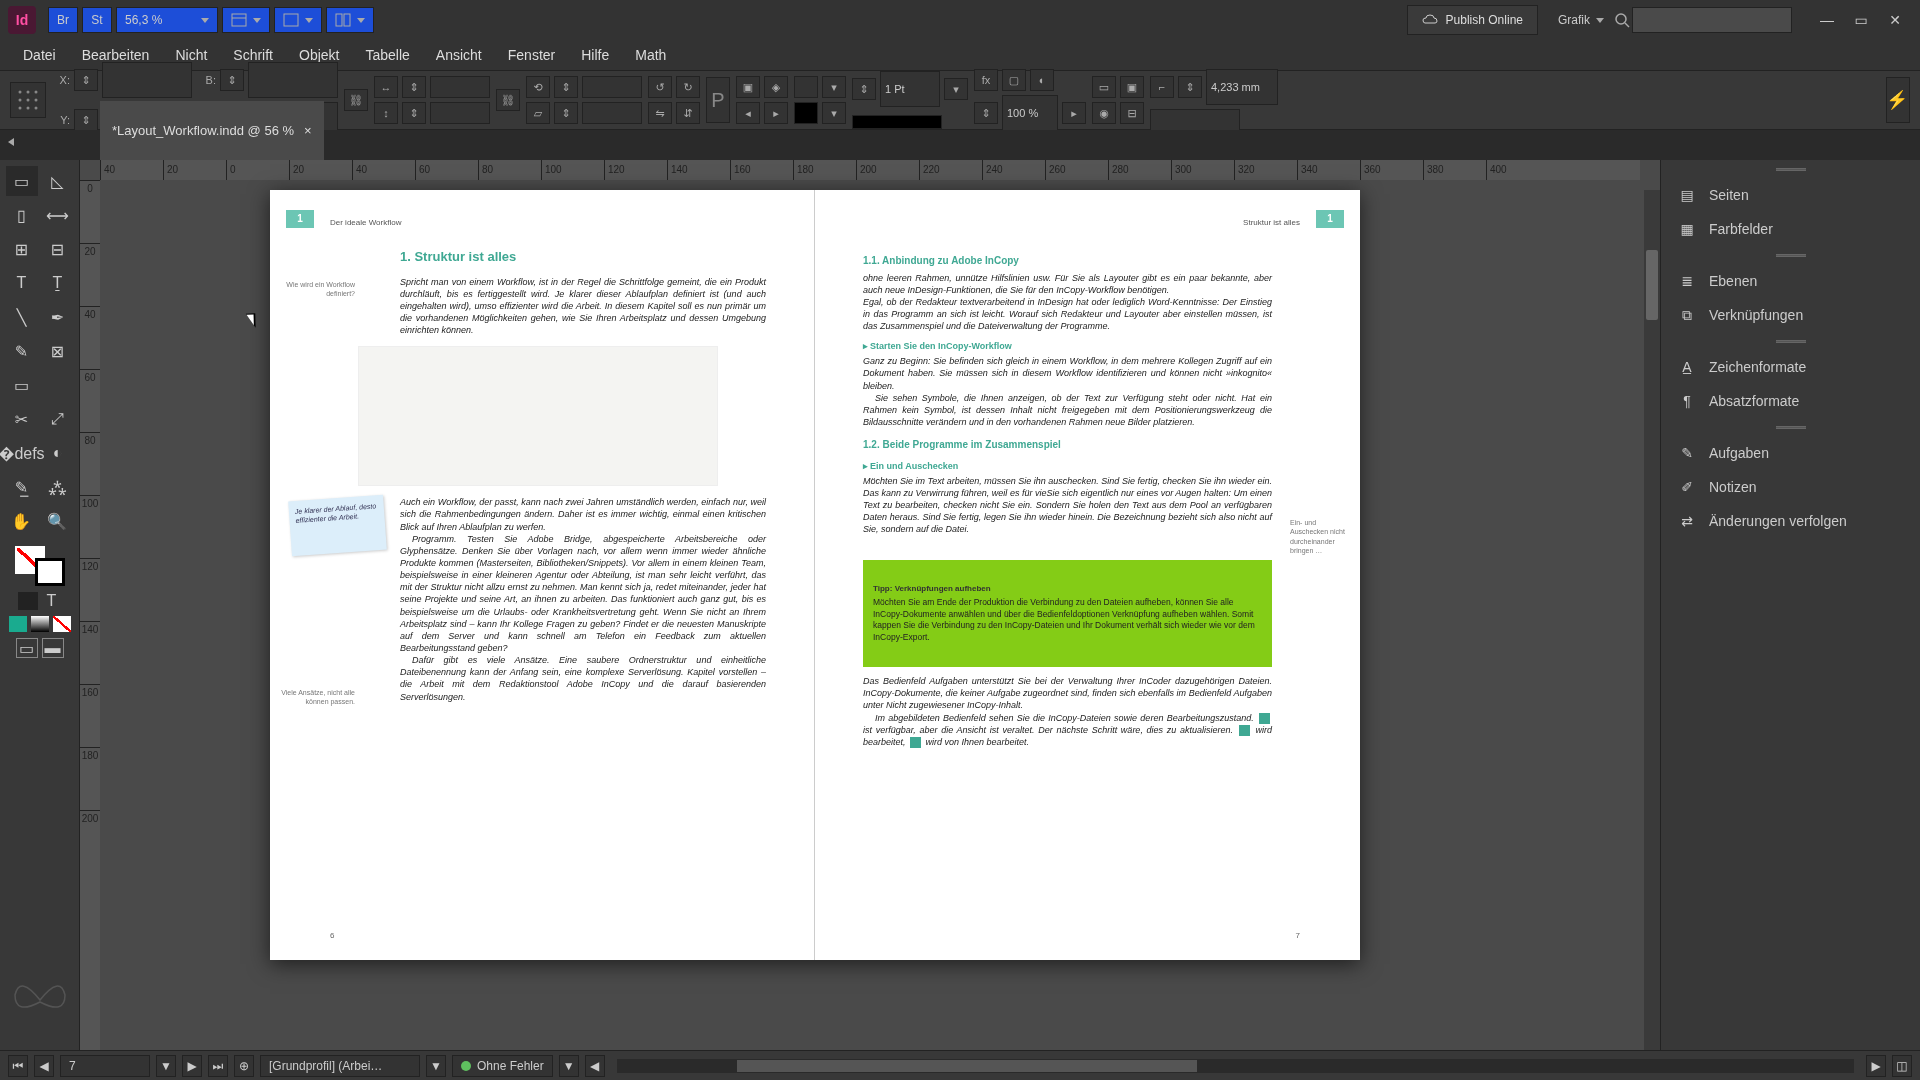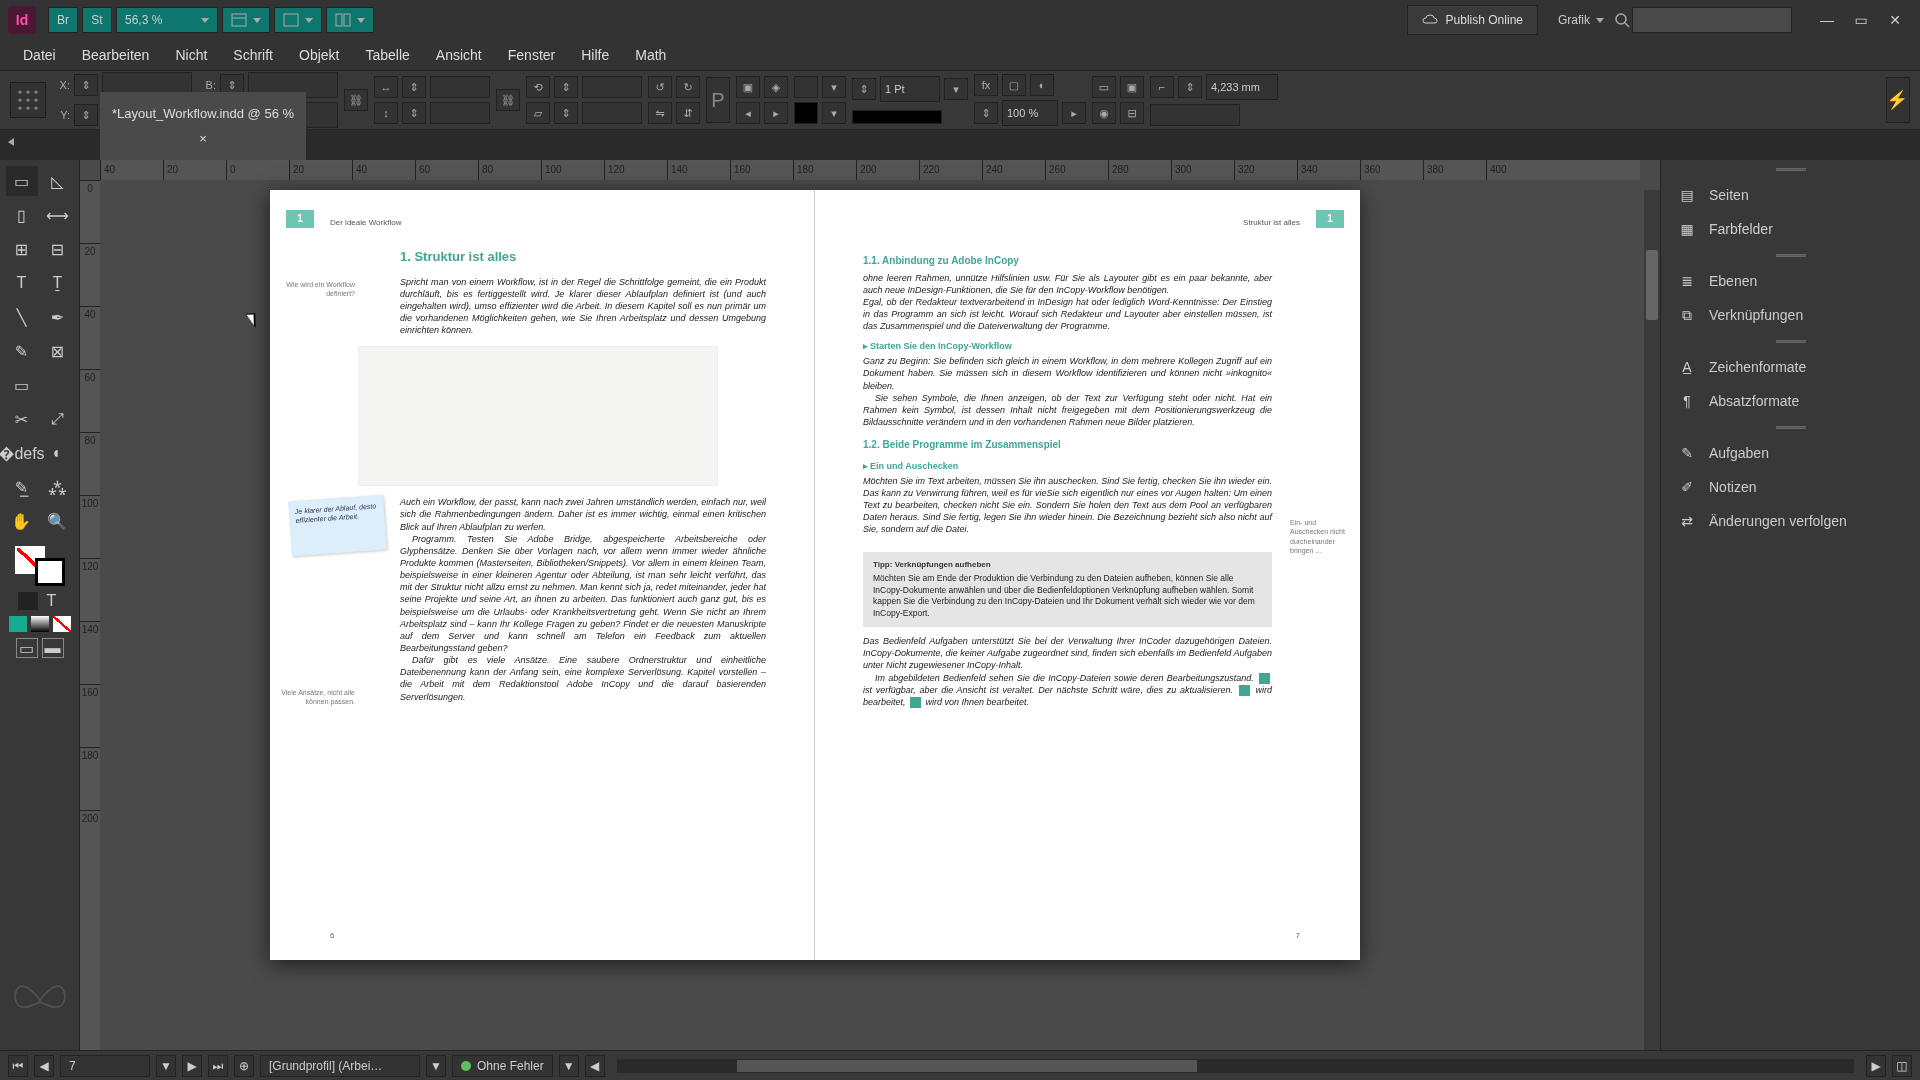--- a/index.html
+++ b/index.html
@@ -1,47 +1,47 @@
 <!DOCTYPE html>
 <html><head>
 <meta charset="utf-8">
 <style>
 * { margin:0; padding:0; box-sizing:border-box; font-family:"Segoe UI",Tahoma,sans-serif; }
 body { background:#333333; color:#ddd; font-size:12px; overflow:hidden; width:1920px; height:1080px; position:relative; }
 
 
 #topbar { height:40px; background:#333; display:flex; align-items:center; padding:0 8px; }
 .app-icon { width:28px; height:28px; background:#4a1833; border-radius:4px; color:#ff4fa3; display:flex; align-items:center; justify-content:center; font-weight:bold; font-size:14px; margin-right:10px; }
-.chip { height:26px; min-width:30px; padding:0 8px; background:#0f766e; border:1px solid #222; display:flex; align-items:center; justify-content:center; margin:0 2px; font-size:12px; color:#ccc; }
+.chip { height:26px; min-width:30px; padding:0 8px; background:#1d4ed8; border:1px solid #222; display:flex; align-items:center; justify-content:center; margin:0 2px; font-size:12px; color:#ccc; }
 .zoom-sel { width:102px; justify-content:space-between; }
 .caret { width:0; height:0; border-left:4px solid transparent; border-right:4px solid transparent; border-top:5px solid #aaa; margin-left:6px; }
 .top-spacer { flex:1; }
 .btn-publish { background:#3a3a3a; height:30px; padding:0 14px; display:flex; align-items:center; gap:8px; border:1px solid #222; margin:0 10px; }
 .search-box { height:26px; width:160px; background:#4a4a4a; border:1px solid #222; margin:0 6px; }
 #winbtns { display:flex; gap:0; margin-left:12px; }
 #winbtns .wbtn { width:34px; height:26px; background:#333; display:flex; align-items:center; justify-content:center; color:#ccc; font-size:14px; }
 
 
 #menubar { height:30px; background:#333; display:flex; align-items:center; padding:0 10px; gap:0; }
 #menubar .mitem { padding:6px 13px; color:#ddd; font-size:14px; }
 
 
 #ctrlbar { height:60px; background:#383838; border-top:1px solid #222; border-bottom:1px solid #222; display:flex; align-items:center; padding:0 10px; font-size:11px; color:#aaa; gap:6px; }
 #ctrlbar .grp { display:flex; flex-direction:column; gap:4px; }
 #ctrlbar .row { display:flex; align-items:center; gap:4px; }
 #ctrlbar .lbl { width:18px; text-align:right; }
-#ctrlbar input[type=text] { width:90px; height:26px; background:#333; border:1px solid #222; color:#ccc; padding:0 4px; font-size:11px; }
+#ctrlbar input[type=text] { width:90px; height:36px; background:#333; border:1px solid #222; color:#ccc; padding:0 4px; font-size:11px; }
 #ctrlbar .sq { width:24px; height:22px; background:#333; border:1px solid #222; display:flex; align-items:center; justify-content:center; }
 #ctrlbar .sel { width:60px; height:22px; background:#333; border:1px solid #222; display:flex; align-items:center; }
 #ctrlbar .widesel { width:90px; }
 
 
 #tabstrip { height:30px; background:#2a2a2a; display:flex; align-items:flex-end; padding-left:100px; position:relative; }
 .collapse-arrow { position:absolute; left:8px; top:8px; width:0; height:0; border-top:4px solid transparent; border-bottom:4px solid transparent; border-right:6px solid #aaa; }
-.doc-tab { background:#4a4a4a; padding:14px 12px; font-size:13px; color:#ddd; display:flex; align-items:center; gap:10px;flex-direction:column; }
+.doc-tab { background:#4a4a4a; padding:22px 12px; font-size:13px; color:#ddd; display:flex; align-items:center; gap:10px; }
 
 
 #workspace { position:absolute; top:160px; bottom:30px; left:0; right:0; display:flex; }
 
 
 #toolbox { width:80px; background:#383838; border-right:1px solid #222; display:flex; flex-direction:column; align-items:center; padding-top:6px; }
 #toolrows { display:grid; grid-template-columns:32px 32px; gap:4px; }
 .tool { width:32px; height:30px; display:flex; align-items:center; justify-content:center; color:#ccc; font-size:16px; }
 .tool.sel { background:#2a2a2a; }
 .swatch-red-slash{background:linear-gradient(to top right,#fff 0 45%,#f00 45% 55%,#fff 55% 100%);}
@@ -67,21 +67,21 @@
 .page.right .pagetab{right:16px;}
 .h1 { color:#3fa893; font-size:13px; font-weight:bold; margin:20px 0 10px 82px; }
 .h2 { color:#3fa893; font-size:10px; font-weight:bold; margin:10px 0 4px 0; }
 .h3 { color:#3fa893; font-size:9px; font-weight:bold; margin:8px 0 3px 0; }
 .body { margin-left:82px; text-align:justify; hyphens:auto;font-style:italic; }
 .page.right .body{margin-left:0;margin-right:40px;}
 .marginal { position:absolute; width:75px; font-size:7px; color:#777; text-align:right; }
 .page.right .marginal{text-align:left; right:10px; width:60px;}
 .placeholder-img { margin:10px 0 10px 40px; width:360px; height:140px; background:#f4f4f2; border:1px solid #eee; }
 .sticky { position:absolute; left:20px; width:95px; height:55px; background:#dceefa; transform:rotate(-4deg); font-size:7px; font-style:italic; color:#335; padding:6px; box-shadow:1px 1px 3px rgba(0,0,0,0.2);}
-.tipbox { background:#e5e5e5; padding:8px 10px; margin:16px 40px 8px 0; font-size:8.5px; }
+.tipbox { background:#84cc16; padding:24px 10px; margin:24px 40px 8px 0; font-size:8.5px; }
 .tipbox .tiptitle{font-weight:bold; font-size:8px; margin-bottom:3px; color:#333;}
 .green-badge{display:inline-block;width:11px;height:11px;background:#3fa893;color:#fff;font-size:7px;text-align:center;line-height:11px;margin:0 2px;}
 .folio{position:absolute;bottom:18px;font-size:8px;color:#666;}
 .page.left .folio{left:60px;}
 .page.right .folio{right:60px;}
 .right-scroll{position:absolute;top:30px;right:0;bottom:0;width:16px;background:#3a3a3a;}
 .right-scroll .thumb{position:absolute;top:60px;left:2px;right:2px;height:70px;background:#666;border-radius:2px;}
 .cursor-arrow{position:absolute;width:0;height:0;border-left:8px solid #000;border-top:5px solid transparent;border-bottom:12px solid transparent;transform:rotate(-35deg);}
 .cursor-arrow::after{content:"";position:absolute;left:-9px;top:-6px;border-left:8px solid #fff;border-top:5px solid transparent;border-bottom:12px solid transparent;transform:scale(0.75);}
 

